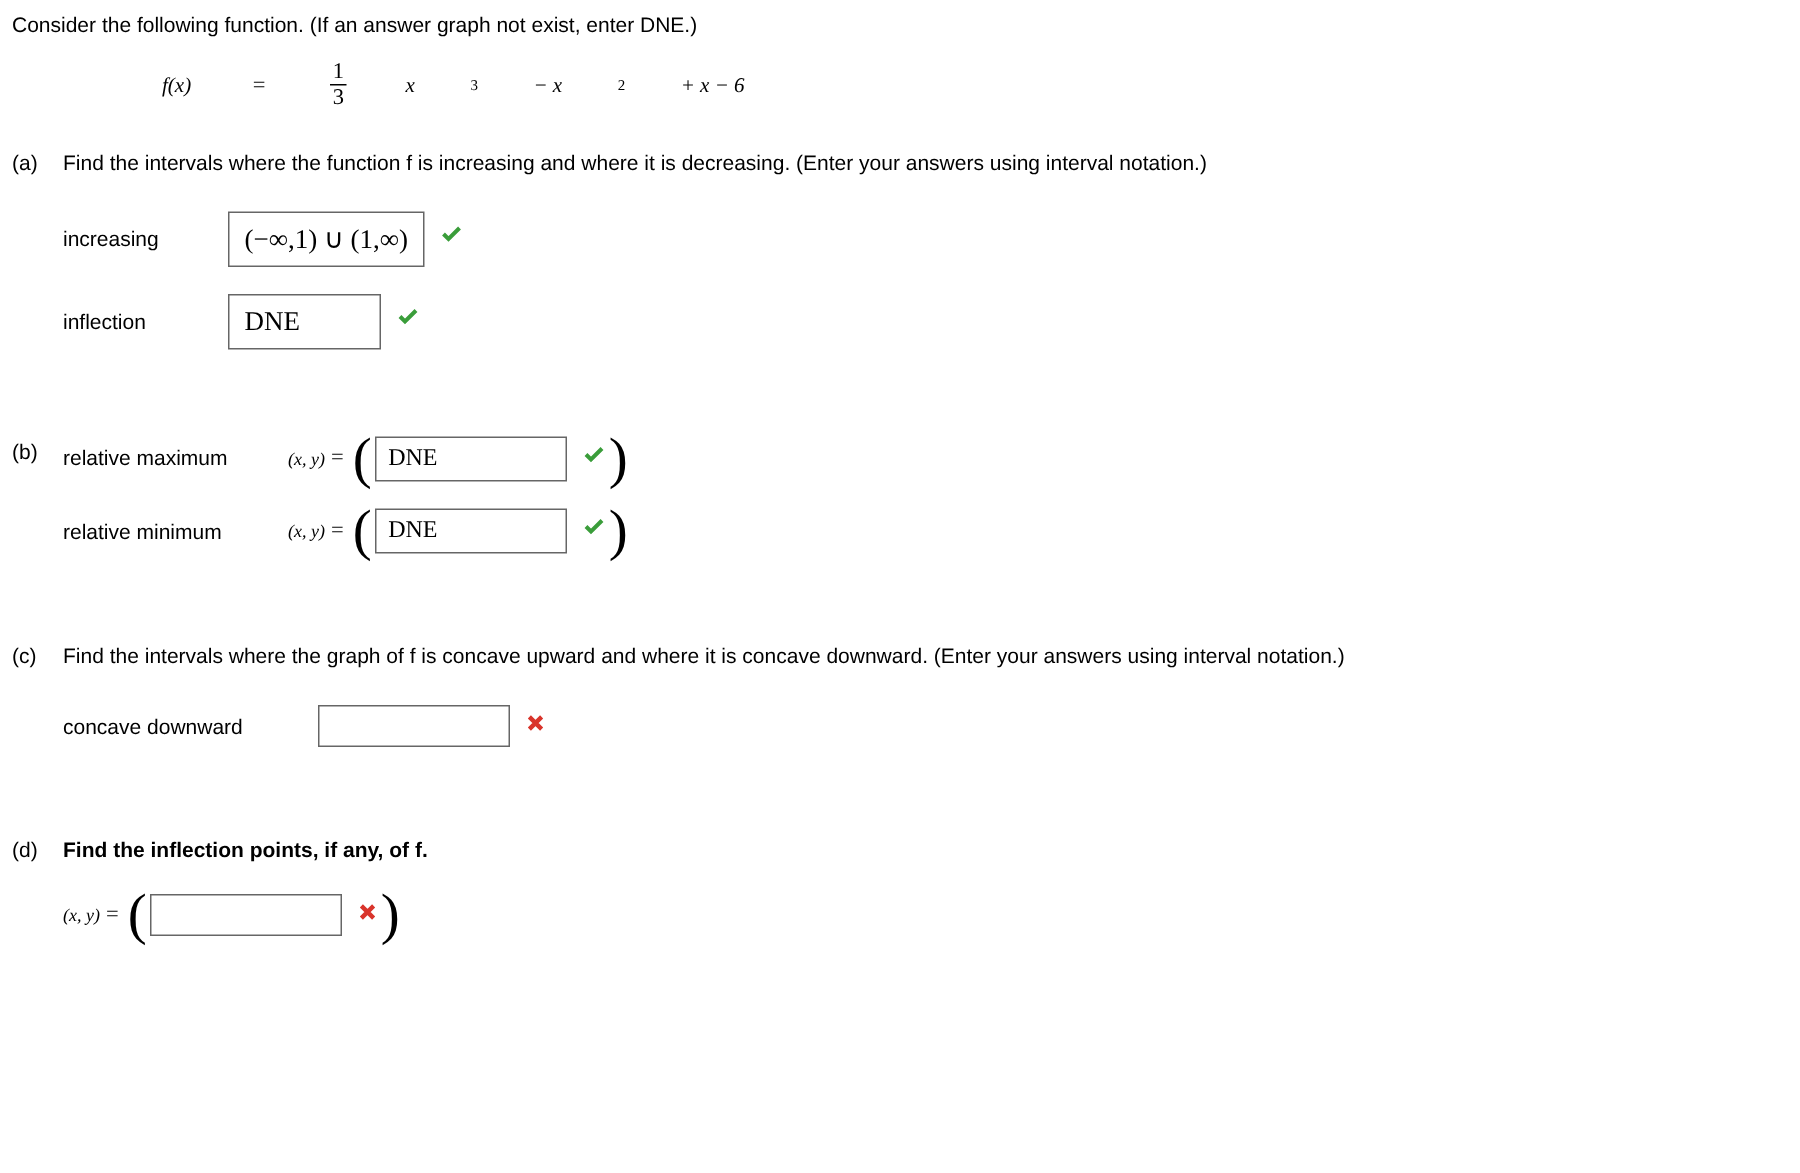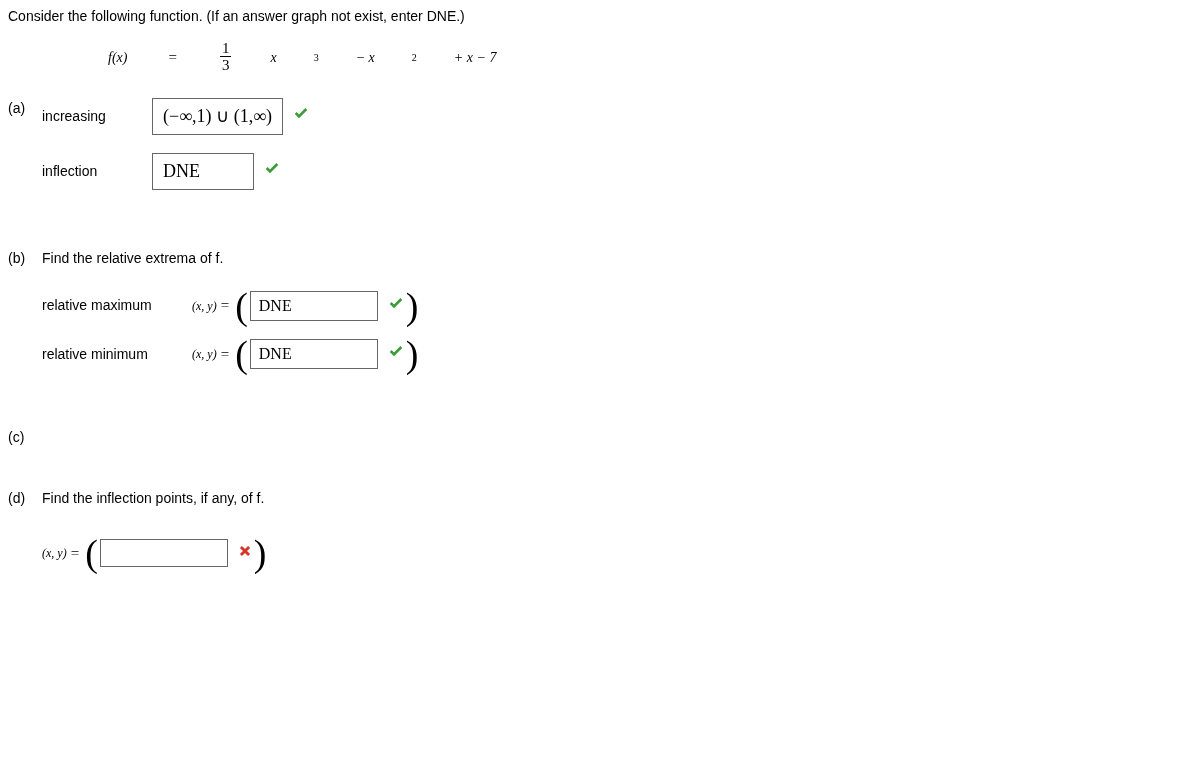--- a/index.html
+++ b/index.html
@@ -94,26 +94,27 @@
   <span class="fx">f(x)</span>
   <span class="eq">=</span>
   <span class="frac">
     <span class="num">1</span>
     <span class="den">3</span>
   </span>
   <span style="font-style:italic">x</span>
     <sup>3</sup>
   <span style="font-style:italic"> − x</span>
     <sup>2</sup>
-  <span style="font-style:italic"> + x − 7</span>
+  <span style="font-style:italic"> + x − 6</span>
 </div>
 
 <div class="part">
   <div class="part-label">(a)</div>
   <div class="part-body">
+    <div style="margin-bottom:22px;">Find the intervals where the function f is increasing and where it is decreasing. (Enter your answers using interval notation.)</div>
 
     <div class="row">
       <div class="row-label" style="min-width:110px;">increasing</div>
       <div class="answer-box">(−∞,1) ∪ (1,∞)</div>
       <span class="check-icon">
         <svg viewBox="0 0 24 24">
             <path fill="none" stroke="#3a9d3a" stroke-width="4" d="M4 12l5 5L20 6"></path>
           </svg>
       </span>
     </div>
@@ -128,21 +129,20 @@
       </span>
     </div>
   </div>
 </div>
 
 <div class="section-gap"></div>
 
 <div class="part">
   <div class="part-label">(b)</div>
   <div class="part-body">
-    <div style="margin-bottom:22px;">Find the relative extrema of f.</div>
 
     <div class="row">
       <div class="row-label">relative maximum</div>
       <span class="xy">(x, y)</span>
       <span class="eq">=</span>
       <span class="paren">(</span>
       <div class="answer-box small" style="min-width:110px;">DNE</div>
       <span class="check-icon">
         <svg viewBox="0 0 24 24">
             <path fill="none" stroke="#3a9d3a" stroke-width="4" d="M4 12l5 5L20 6"></path>
@@ -165,31 +165,41 @@
       <span class="paren">)</span>
     </div>
   </div>
 </div>
 
 <div class="section-gap"></div>
 
 <div class="part">
   <div class="part-label">(c)</div>
   <div class="part-body">
-
-
+    <div style="margin-bottom:22px;">Find the intervals where the graph of f is concave upward and where it is concave downward. (Enter your answers using interval notation.)</div>
+
+
+    <div class="row">
+      <div class="row-label" style="min-width:170px;">concave downward</div>
+      <div class="answer-box small" style="min-width:110px;"></div>
+      <span class="x-icon">
+        <svg viewBox="0 0 24 24">
+            <path fill="none" stroke="#d9342b" stroke-width="5" d="M5 5l14 14M19 5L5 19"></path>
+          </svg>
+      </span>
+    </div>
   </div>
 </div>
 
 <div class="section-gap"></div>
 
 <div class="part">
   <div class="part-label">(d)</div>
   <div class="part-body">
-    <div style="margin-bottom:29px;">Find the inflection points, if any, of f.</div>
+    <div style="margin-bottom:18px;font-weight:bold;">Find the inflection points, if any, of f.</div>
 
     <div class="row">
       <span class="xy">(x, y)</span>
       <span class="eq">=</span>
       <span class="paren">(</span>
       <div class="answer-box small" style="min-width:110px;"></div>
       <span class="x-icon">
         <svg viewBox="0 0 24 24">
             <path fill="none" stroke="#d9342b" stroke-width="5" d="M5 5l14 14M19 5L5 19"></path>
           </svg>

